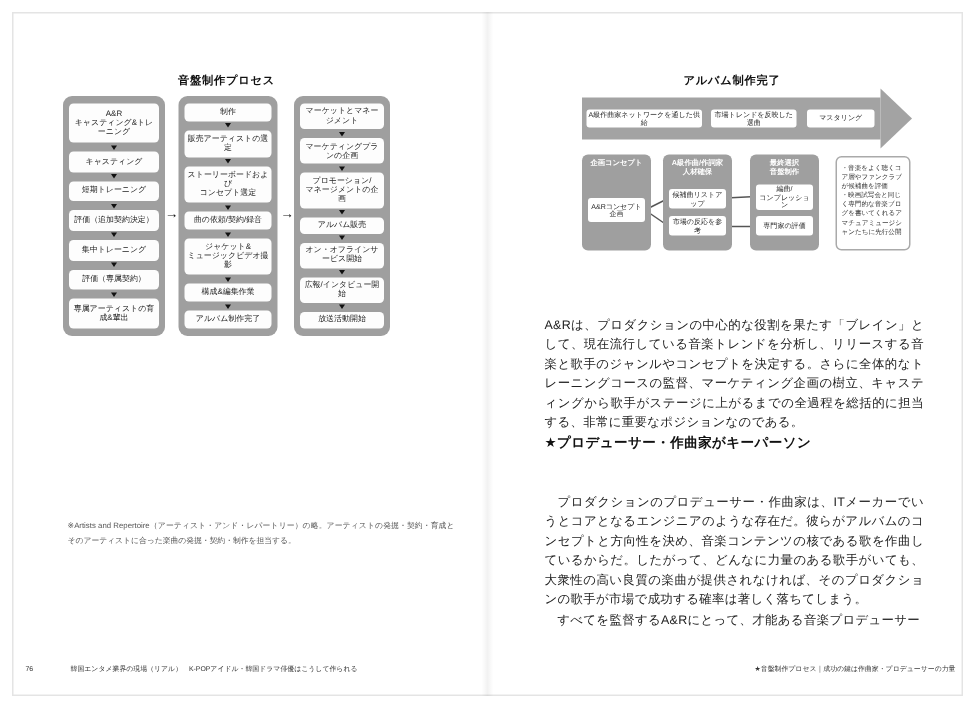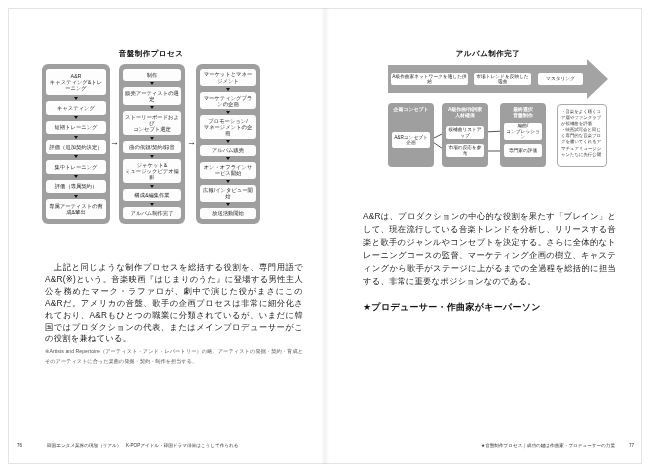--- a/index.html
+++ b/index.html
@@ -1,21 +1,21 @@
 <!DOCTYPE html>
 <html><head>
 <meta charset="utf-8">
 <style>
   html,body { margin:0; padding:0; background:#fff; }
   body { font-family:"Liberation Sans","DejaVu Sans",sans-serif; color:#222; }
   .spread { position:relative; width:650px; height:472px; background:#fff; overflow:hidden; }
   .edge { position:absolute; inset:8px; border:1px solid #e4e4e4; pointer-events:none; }
   .gutter { position:absolute; left:321px; top:8px; width:8px; bottom:8px;
             background:linear-gradient(90deg, rgba(0,0,0,0) 0%, rgba(0,0,0,0.05) 50%, rgba(0,0,0,0) 100%); }
-  .page { position:absolute; top:0; height:472px; }
+  .page { position:absolute; top:0; height:472px;padding-left:22px; }
   .page.left  { left:0;   width:325px; }
   .page.right { left:325px; width:325px; }
 
   .diagram-title { position:absolute; font-weight:bold; font-size:7.5px; text-align:center; color:#111; letter-spacing:0.5px; }
 
   
   .col { position:absolute; top:64px; height:160px; background:#9f9f9f; border-radius:6px;
          padding:5px 4px; box-sizing:border-box; display:flex; flex-direction:column; }
   .fbox { flex:1 1 auto; background:#fdfdfd; border-radius:3px; display:flex; align-items:center; justify-content:center;
           text-align:center; font-size:5.3px; line-height:6.2px; color:#222; white-space:pre-line; padding:1px 2px; min-height:9px; }
@@ -37,21 +37,21 @@
 
   
   .panel { position:absolute; top:103px; height:64px; width:46px; background:#9f9f9f; border-radius:4px; box-sizing:border-box; }
   .panel-h { color:#fff; font-weight:bold; font-size:4.9px; line-height:5.8px; text-align:center; padding-top:4px; white-space:pre-line; }
   .pbox { position:absolute; background:#fff; border-radius:2px; font-size:4.7px; line-height:5.4px; color:#222;
           display:flex; align-items:center; justify-content:center; text-align:center; white-space:pre-line; box-sizing:border-box; padding:1px; }
   .note-box { position:absolute; left:232px; top:104px; width:50px; height:63px; background:#fff; border:1px solid #aaa;
               border-radius:4px; font-size:4.4px; line-height:6.1px; color:#333; padding:4px 3px; box-sizing:border-box; white-space:pre-line; }
   .connectors { position:absolute; left:0; top:0; pointer-events:none; }
 
-  .section-heading { position:absolute; font-weight:bold; font-size:9px; color:#111; letter-spacing:0.3px;margin-top:12px; }
+  .section-heading { position:absolute; font-weight:bold; font-size:9px; color:#111; letter-spacing:0.3px; }
 </style>
 </head>
 <body>
 
 <div class="spread">
   <div class="edge"></div>
 
   <div class="page left">
     <div class="diagram-title" style="left:42px; top:49px; width:218px;">音盤制作プロセス</div>
 
@@ -104,21 +104,20 @@
       <div class="darr"></div>
       <div class="fbox">アルバム販売</div>
       <div class="darr"></div>
       <div class="fbox">オン・オフラインサービス開始</div>
       <div class="darr"></div>
       <div class="fbox">広報/インタビュー開始</div>
       <div class="darr"></div>
       <div class="fbox">放送活動開始</div>
     </div>
 
-    <div class="body-text" style="left:45px; top:238px; width:258px; line-height:11.9px;">　上記と同じような制作プロセスを総括する役割を、専門用語でA&amp;R(※)という。音楽映画『はじまりのうた』に登場する男性主人公を務めたマーク・ラファロが、劇中で演じた役がまさにこのA&amp;Rだ。アメリカの音盤、歌手の企画プロセスは非常に細分化されており、A&amp;Rもひとつの職業に分類されているが、いまだに韓国ではプロダクションの代表、またはメインプロデューサーがこの役割を兼ねている。</div>
 
     <div class="footnote" style="left:45px; top:347px; width:258px;">※Artists and Repertoire（アーティスト・アンド・レパートリー）の略。アーティストの発掘・契約・育成とそのアーティストに合った楽曲の発掘・契約・制作を担当する。</div>
 
     <div class="footer" style="left:17px;">76</div>
     <div class="footer" style="left:47px;">韓国エンタメ業界の現場（リアル）　K-POPアイドル・韓国ドラマ俳優はこうして作られる</div>
   </div>
 
   <div class="page right">
     <div class="diagram-title" style="left:63px; top:49px; width:200px;">アルバム制作完了</div>
 
@@ -155,19 +154,21 @@
 コンプレッション</div>
     <div class="pbox" style="left:179px; top:144px; width:38px; height:13px;">専門家の評価</div>
 
     <div class="note-box">・音楽をよく聴くコア層やファンクラブが候補曲を評価
 ・映画試写会と同じく専門的な音楽ブログを書いてくれるアマチュアミュージシャンたちに先行公開</div>
 
     <div class="body-text" style="left:38px; top:186px; width:253px; line-height:13.1px;">A&amp;Rは、プロダクションの中心的な役割を果たす「ブレイン」として、現在流行している音楽トレンドを分析し、リリースする音楽と歌手のジャンルやコンセプトを決定する。さらに全体的なトレーニングコースの監督、マーケティング企画の樹立、キャスティングから歌手がステージに上がるまでの全過程を総括的に担当する、非常に重要なポジションなのである。</div>
 
     <div class="section-heading" style="left:38px; top:289px;">★プロデューサー・作曲家がキーパーソン</div>
 
+    <div class="body-text" style="left:38px; top:304px; width:253px; line-height:13.1px;">　プロダクションのプロデューサー・作曲家は、ITメーカーでいうとコアとなるエンジニアのような存在だ。彼らがアルバムのコンセプトと方向性を決め、音楽コンテンツの核である歌を作曲しているからだ。したがって、どんなに力量のある歌手がいても、大衆性の高い良質の楽曲が提供されなければ、そのプロダクションの歌手が市場で成功する確率は著しく落ちてしまう。
+　すべてを監督するA&amp;Rにとって、才能ある音楽プロデューサー</div>
 
     <div class="footer" style="right:35px; text-align:right;">★音盤制作プロセス｜成功の鍵は作曲家・プロデューサーの力量</div>
     <div class="footer" style="right:16px;">77</div>
   </div>
 
   <div class="gutter"></div>
 </div>
 
 </body></html>

